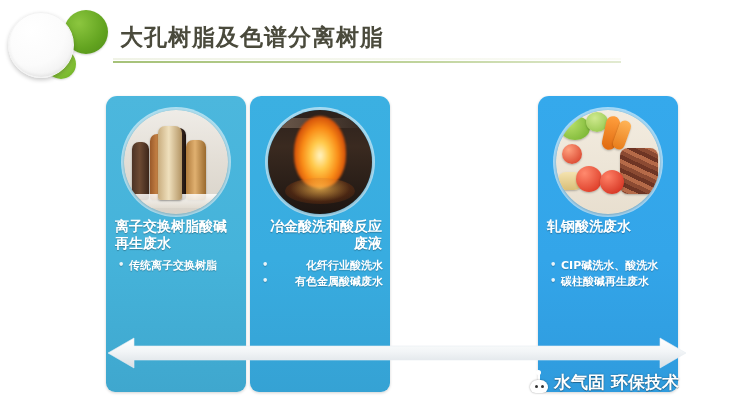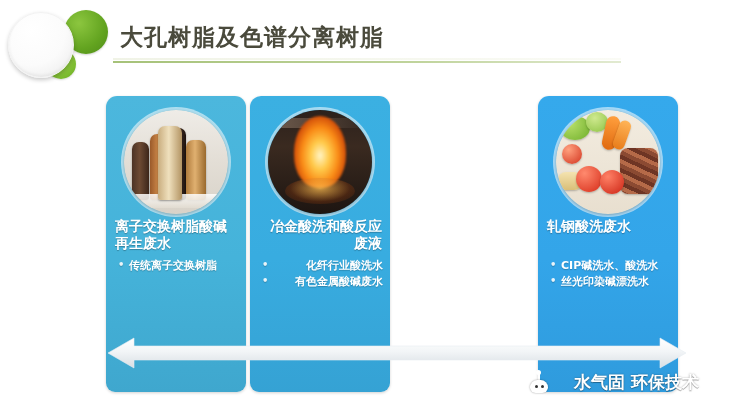--- a/index.html
+++ b/index.html
@@ -150,21 +150,21 @@
     text-shadow:0 1px 1px rgba(0,0,0,.22);
   }
   .card-bullets li::before{
     content:"•"; position:absolute; left:0; top:-1px;
     font-size:10px; color:rgba(255,255,255,.9);
   }
 
   
   .watermark{
     position:absolute; left:528px; top:371px;
-    display:flex; align-items:center; gap:24px;
+    display:flex; align-items:center; gap:4px;
     color:#ffffff; font-size:17px; font-weight:700;
     text-shadow:0 0 2px rgba(0,0,0,.35), 0 1px 0 rgba(0,0,0,.25);
     white-space:nowrap;
   }
   .wm-mark{ position:relative; width:22px; height:20px; flex:0 0 22px; }
   .wm-mark .body{
     position:absolute; left:2px; bottom:0; width:18px; height:13px;
     border-radius:9px 9px 7px 7px;
     background:#ffffff; box-shadow:0 0 2px rgba(0,0,0,.4);
   }
@@ -231,21 +231,21 @@
         <i class="m1"></i>
           <i class="t3"></i>
           <i class="p1"></i>
           <i class="t1"></i>
           <i class="t2"></i>
       </div>
     </div>
     <div class="card-title">轧钢酸洗废水</div>
     <ul class="card-bullets">
       <li>CIP碱洗水、酸洗水</li>
-      <li>丝光印染碱漂洗水</li>
+      <li>碳柱酸碱再生废水</li>
     </ul>
   </div>
 </div>
 
 <div class="arrow-band">
   <svg viewBox="0 0 578 34" preserveAspectRatio="none">
     <defs>
       <linearGradient id="agrad" x1="0" y1="0" x2="0" y2="1">
         <stop offset="0%" stop-color="#ffffff"></stop>
         <stop offset="45%" stop-color="#f2f5f7"></stop>

